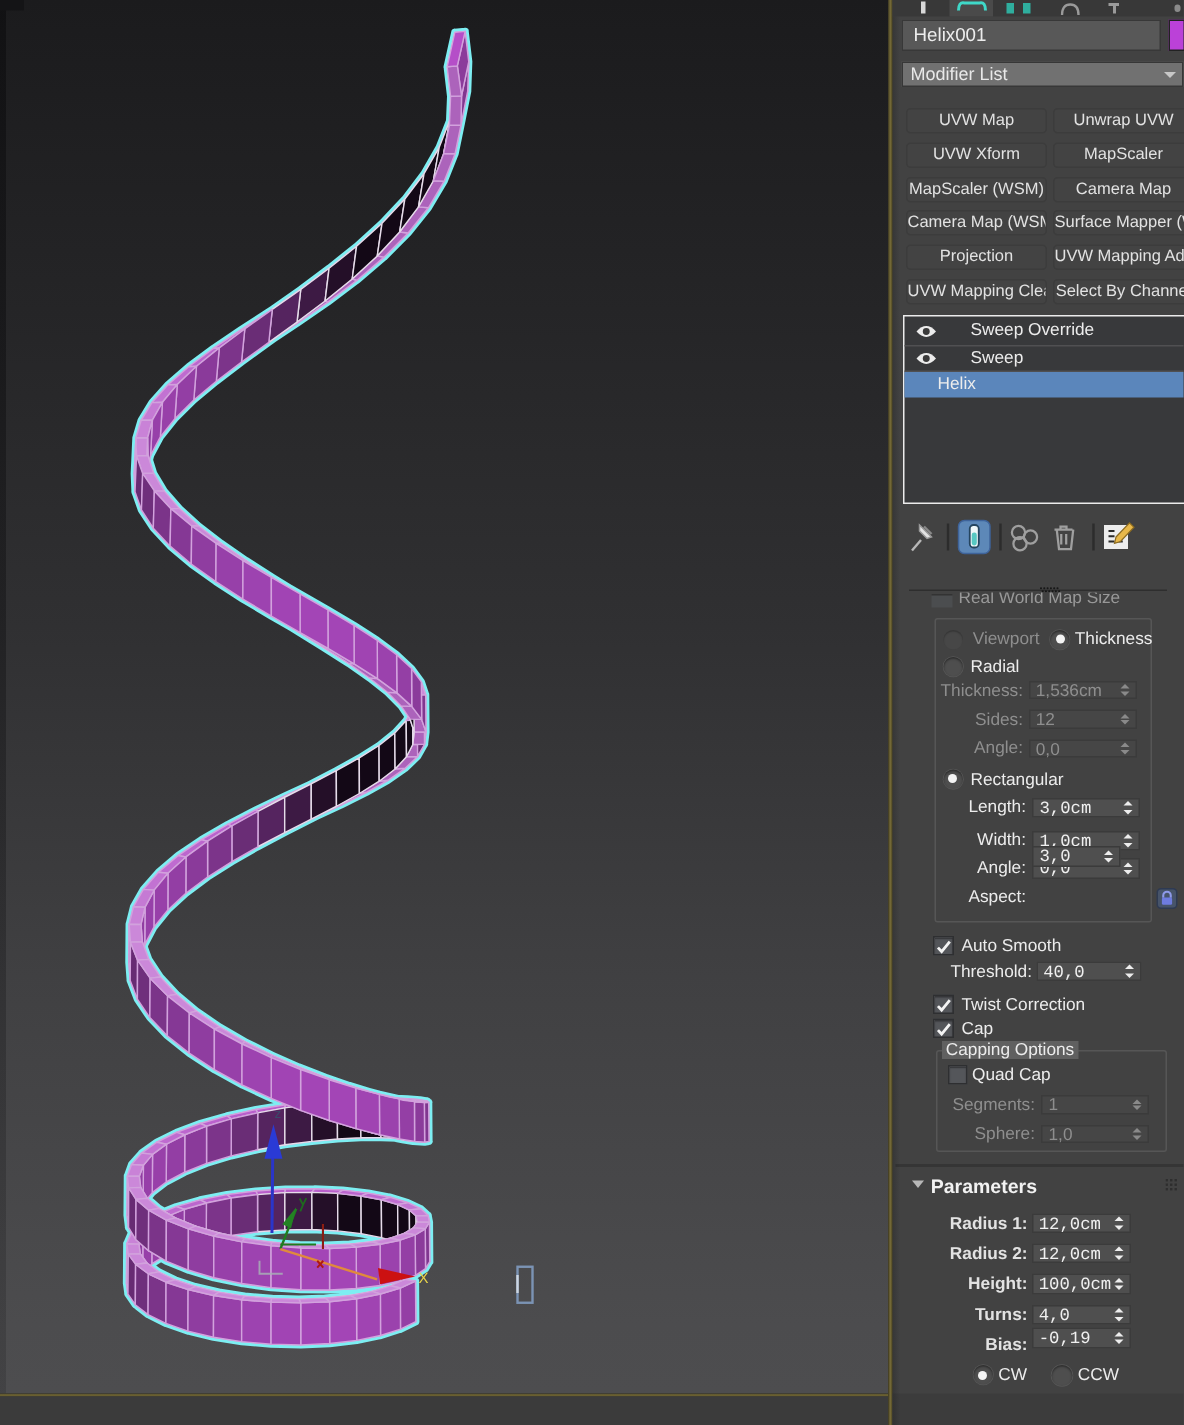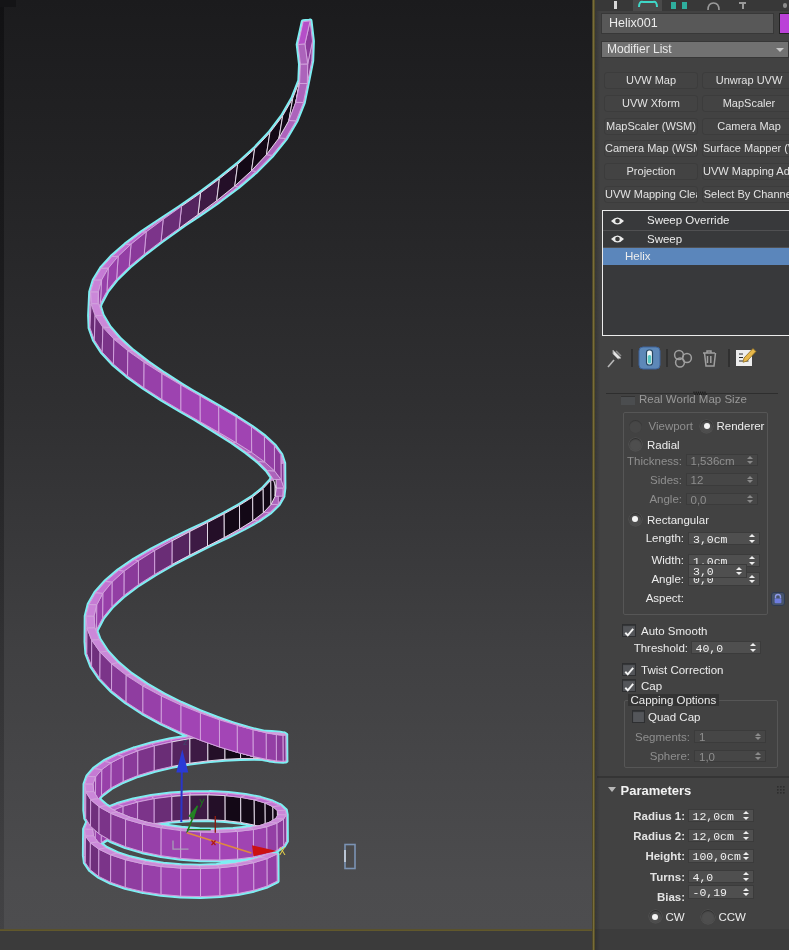--- a/index.html
+++ b/index.html
@@ -672,21 +672,21 @@
     </g>
   </svg>
 <div style="position:absolute;left:621px;top:396px;width:14px;height:9px;background:#4b4d4f;border-top:1px solid #333"></div>
 <div class="gtx" style="position:absolute;left:639px;top:395px;width:140px;height:10.5px;overflow:hidden;font-size:11.5px;color:#989898">
     <span style="display:block;margin-top:-2px">Real World Map Size</span>
   </div>
 <div class="grp" style="left:623px;top:412px;width:145px;height:203px"></div>
 <div class="radio rdis" style="left:628.6px;top:419.6px;width:13px;height:13px"></div>
 <div class="txt dim" style="left:648.5px;top:420px">Viewport</div>
 <div class="radio rsel" style="left:700.3px;top:419.6px;width:13px;height:13px"></div>
-<div class="txt" style="left:716.5px;top:420px">Renderer</div>
+<div class="txt" style="left:716.5px;top:420px">Thickness</div>
 <div class="radio" style="left:628.6px;top:437.8px;width:13px;height:13px"></div>
 <div class="txt" style="left:647px;top:438.5px">Radial</div>
 <div class="lab dim" style="left:587px;top:454.5px;width:95px">Thickness:</div>
 <div class="fd" style="left:685.5px;top:453.9px;width:72.5px;height:12.5px">
     <span class="ft">1,536cm</span>
     <span class="sp">
       <i class="u"></i>
       <i class="d"></i>
     </span>
   </div>
@@ -760,21 +760,21 @@
   </div>
 <div class="cb" style="left:622px;top:662.9px;width:13.5px;height:13.5px"><svg viewBox="0 0 14 14" width="100%" height="100%">
       <path d="M2.8 7.0 L5.8 10.2 L12.4 2.2" stroke="#f4f4f4" stroke-width="2.3" fill="none"></path>
     </svg></div>
 <div class="txt" style="left:641px;top:664px">Twist Correction</div>
 <div class="cb" style="left:622px;top:678.9px;width:13.5px;height:13.5px"><svg viewBox="0 0 14 14" width="100%" height="100%">
       <path d="M2.8 7.0 L5.8 10.2 L12.4 2.2" stroke="#f4f4f4" stroke-width="2.3" fill="none"></path>
     </svg></div>
 <div class="txt" style="left:641px;top:680px">Cap</div>
 <div class="grp" style="left:624px;top:700px;width:154px;height:68px"></div>
-<div class="txt" style="left:627.5px;top:693.5px;background:#701a75;padding:0 3px">Capping Options</div>
+<div class="txt" style="left:627.5px;top:693.5px;background:#0f766e;padding:0 3px">Capping Options</div>
 <div class="cb" style="left:631.8px;top:710.3px;width:13px;height:13px"></div>
 <div class="txt" style="left:648px;top:711px">Quad Cap</div>
 <div class="lab dim" style="left:595px;top:730.7px;width:95px">Segments:</div>
 <div class="fd" style="left:694px;top:730.2px;width:71.5px;height:12.5px">
     <span class="ft">1</span>
     <span class="sp">
       <i class="u"></i>
       <i class="d"></i>
     </span>
   </div>

